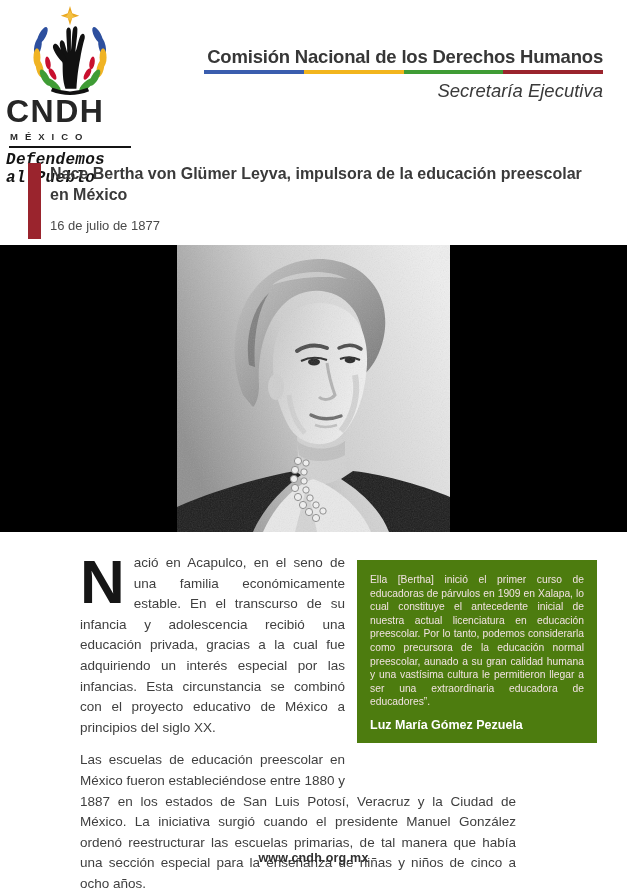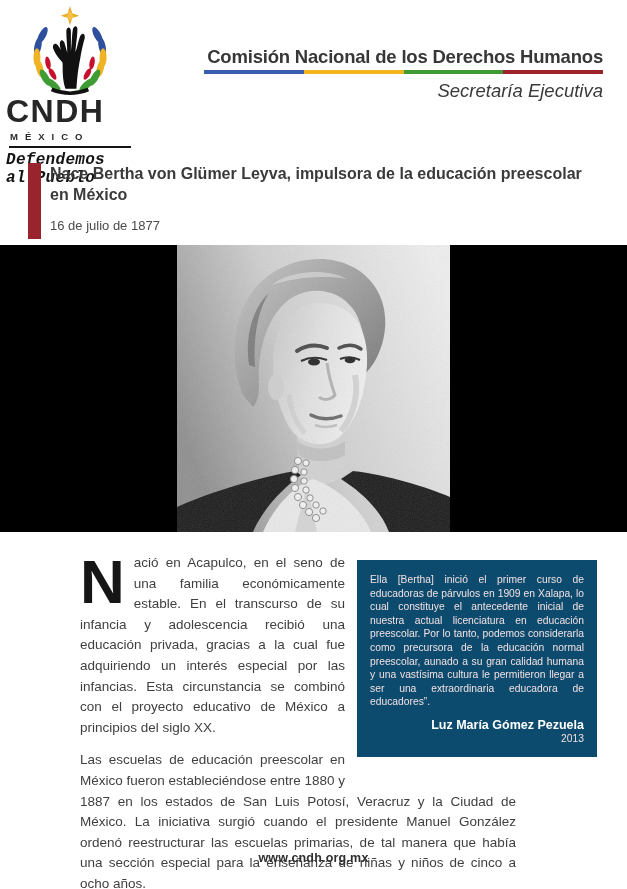--- a/index.html
+++ b/index.html
@@ -30,23 +30,23 @@
   
   .photo-band{position:absolute;left:0;top:245px;width:627px;height:287px;background:#000;}
   .photo{position:absolute;left:177px;top:0;width:273px;height:287px;display:block;}
   
   .content{position:absolute;left:80px;top:553px;width:436px;font-size:13.5px;line-height:20.6px;color:#3f3f3f;text-align:justify;}
   .wrap-spacer{float:right;width:171px;height:222px;}
   .dropcap{float:left;font-size:62px;line-height:50px;font-weight:bold;color:#161616;margin:4px 9px 0 0;}
   .content p{margin:0;}
   .content p + p{margin-top:12px;}
   
-  .quote-box{position:absolute;left:357px;top:560px;width:240px;background:#0c4a6e;padding:13px 13px 11px 13px;box-sizing:border-box;}
+  .quote-box{position:absolute;left:357px;top:560px;width:240px;background:#4d7c0f;padding:13px 13px 11px 13px;box-sizing:border-box;}
   .quote-text{font-size:10.3px;line-height:13.6px;color:#f2e2e2;text-align:justify;}
-  .quote-author{margin-top:9px;text-align:right;color:#ffffff;font-size:12.5px;font-weight:bold;line-height:14px;}
+  .quote-author{margin-top:9px;color:#ffffff;font-size:12.5px;font-weight:bold;line-height:14px;}
   .quote-role{text-align:right;color:#f2e2e2;font-size:10.3px;line-height:12.8px;margin-top:1px;}
   .quote-year{text-align:right;color:#f2e2e2;font-size:10.3px;line-height:12.8px;margin-top:1px;}
   
   .footer{position:absolute;left:0;top:851px;width:627px;text-align:center;font-size:12.5px;font-weight:bold;color:#303030;letter-spacing:0.2px;}
 </style>
 </head>
 <body>
 
 <div class="logo">
   <svg class="logo-emblem" viewBox="0 0 120 98" xmlns="http://www.w3.org/2000/svg">
@@ -193,16 +193,15 @@
 
 <div class="content">
   <div class="wrap-spacer"></div>
   <p><span class="dropcap">N</span><span>ació en Acapulco, en el seno de una familia económicamente estable. En el transcurso de su infancia y adolescencia recibió una educación privada, gracias a la cual fue adquiriendo un interés especial por las infancias. Esta circunstancia se combinó con el proyecto educativo de México a principios del siglo XX.</span></p>
   <p>Las escuelas de educación preescolar en México fueron estableciéndose entre 1880 y 1887 en los estados de San Luis Potosí, Veracruz y la Ciudad de México. La iniciativa surgió cuando el presidente Manuel González ordenó reestructurar las escuelas primarias, de tal manera que había una sección especial para la enseñanza de niñas y niños de cinco a ocho años.</p>
 </div>
 
 <aside class="quote-box">
   <div class="quote-text">Ella [Bertha] inició el primer curso de educadoras de párvulos en 1909 en Xalapa, lo cual constituye el antecedente inicial de nuestra actual licenciatura en educación preescolar. Por lo tanto, podemos considerarla como precursora de la educación normal preescolar, aunado a su gran calidad humana y una vastísima cultura le permitieron llegar a ser una extraordinaria educadora de educadores”.</div>
   <div class="quote-author">Luz María Gómez Pezuela</div>
-  <div class="quote-year">2013</div>
 </aside>
 
 <div class="footer">www.cndh.org.mx</div>
 
 </body></html>

